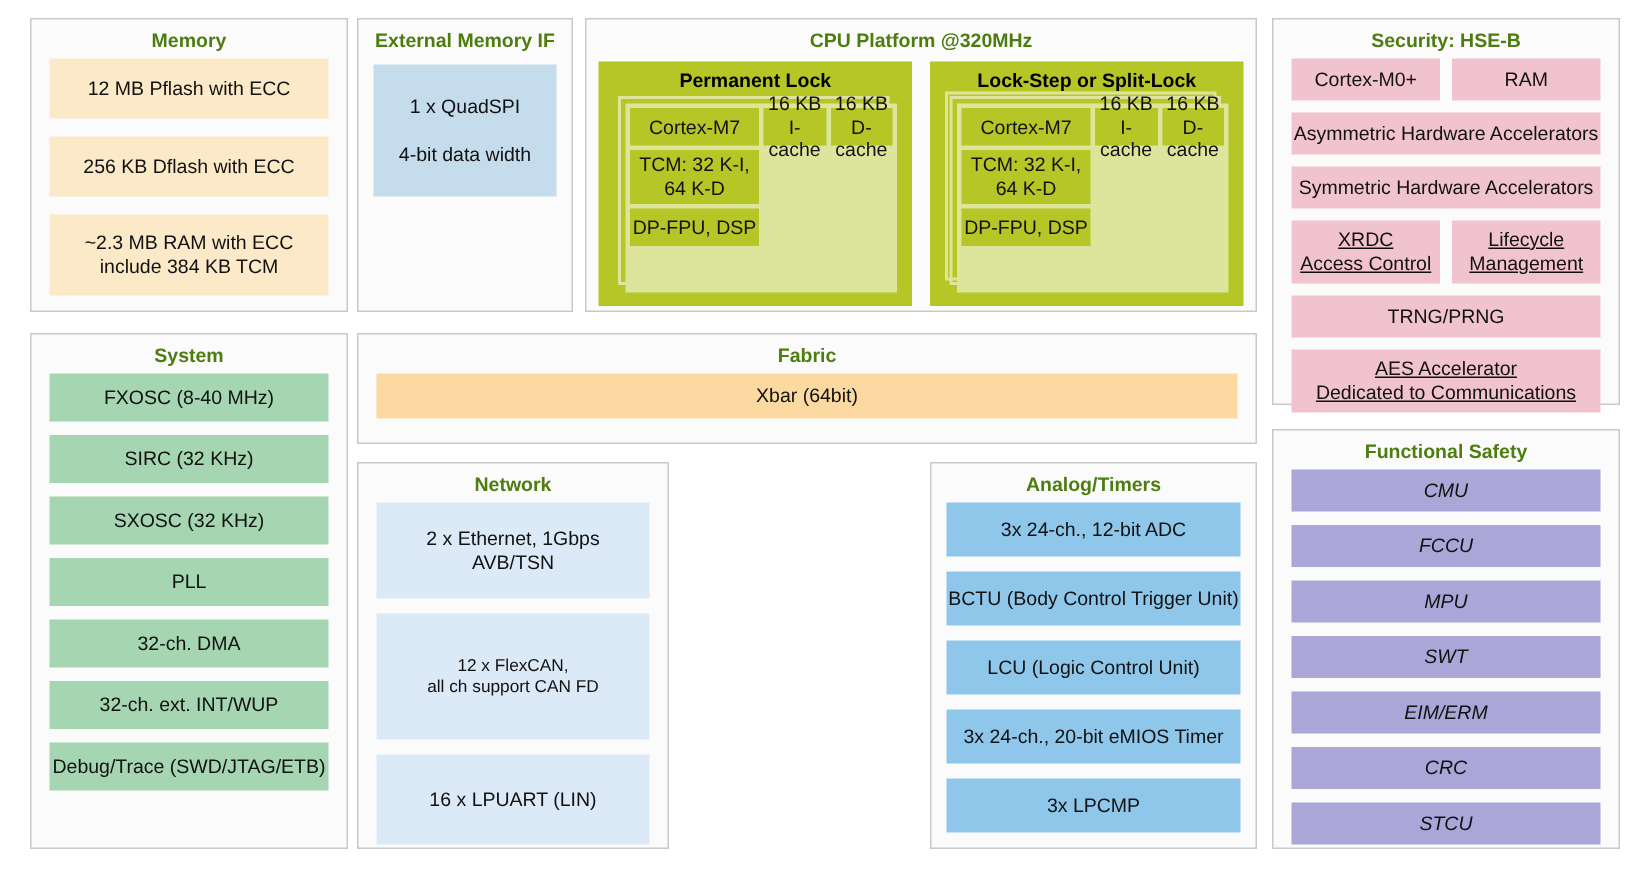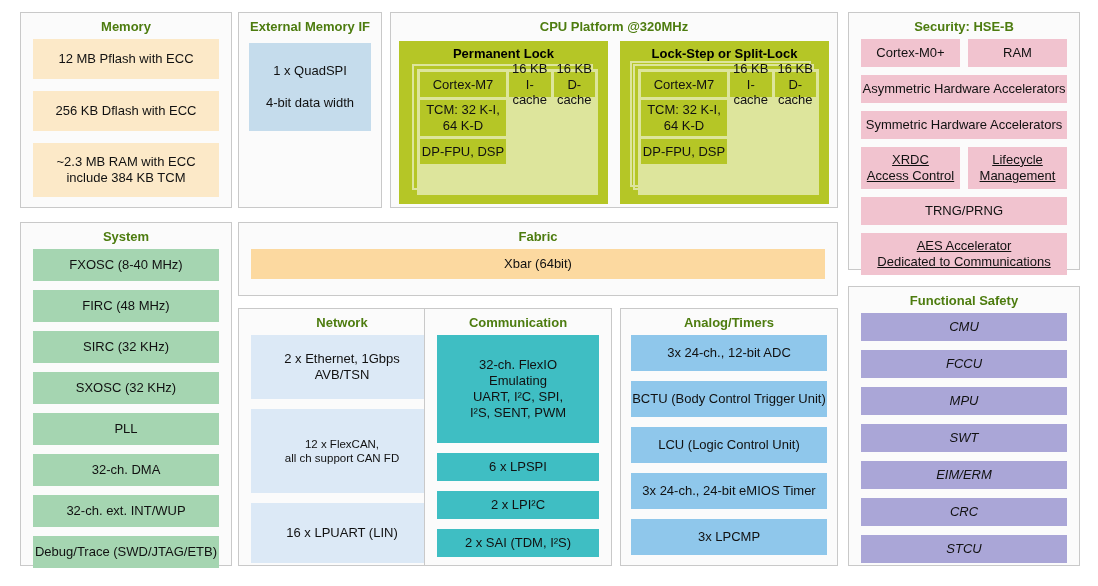--- a/index.html
+++ b/index.html
@@ -162,21 +162,20 @@
       <div class="block">TRNG/PRNG</div>
       <div class="block tall">AES Accelerator
 Dedicated to Communications</div>
     </div>
   </div>
 
   <div class="section" id="sec-system">
     <div class="section-title">System</div>
     <div class="col">
       <div class="block">FXOSC (8-40 MHz)</div>
-      <div class="block">FIRC (48 MHz)</div>
       <div class="block">SIRC (32 KHz)</div>
       <div class="block">SXOSC (32 KHz)</div>
       <div class="block">PLL</div>
       <div class="block">32-ch. DMA</div>
       <div class="block">32-ch. ext. INT/WUP</div>
       <div class="block">Debug/Trace (SWD/JTAG/ETB)</div>
     </div>
   </div>
 
   <div class="section" id="sec-fabric">
@@ -188,40 +187,28 @@
     <div class="section-title">Network</div>
     <div class="col">
       <div class="block b0">2 x Ethernet, 1Gbps
 AVB/TSN</div>
       <div class="block b1 small">12 x FlexCAN,
 all ch support CAN FD</div>
       <div class="block b2">16 x LPUART (LIN)</div>
     </div>
   </div>
 
-  <div class="section" id="sec-comm">
-    <div class="section-title">Communication</div>
-    <div class="col">
-      <div class="block tall">32-ch. FlexIO
-Emulating
-UART, I²C, SPI,
-I²S, SENT, PWM</div>
-      <div class="block">6 x LPSPI</div>
-      <div class="block">2 x LPI²C</div>
-      <div class="block">2 x SAI (TDM, I²S)</div>
-    </div>
-  </div>
 
   <div class="section" id="sec-analog">
     <div class="section-title">Analog/Timers</div>
     <div class="col">
       <div class="block">3x 24-ch., 12-bit ADC</div>
       <div class="block">BCTU (Body Control Trigger Unit)</div>
       <div class="block">LCU (Logic Control Unit)</div>
-      <div class="block">3x 24-ch., 24-bit eMIOS Timer</div>
+      <div class="block">3x 24-ch., 20-bit eMIOS Timer</div>
       <div class="block">3x LPCMP</div>
     </div>
   </div>
 
   <div class="section" id="sec-safety">
     <div class="section-title">Functional Safety</div>
     <div class="col">
       <div class="block">CMU</div>
       <div class="block">FCCU</div>
       <div class="block">MPU</div>

